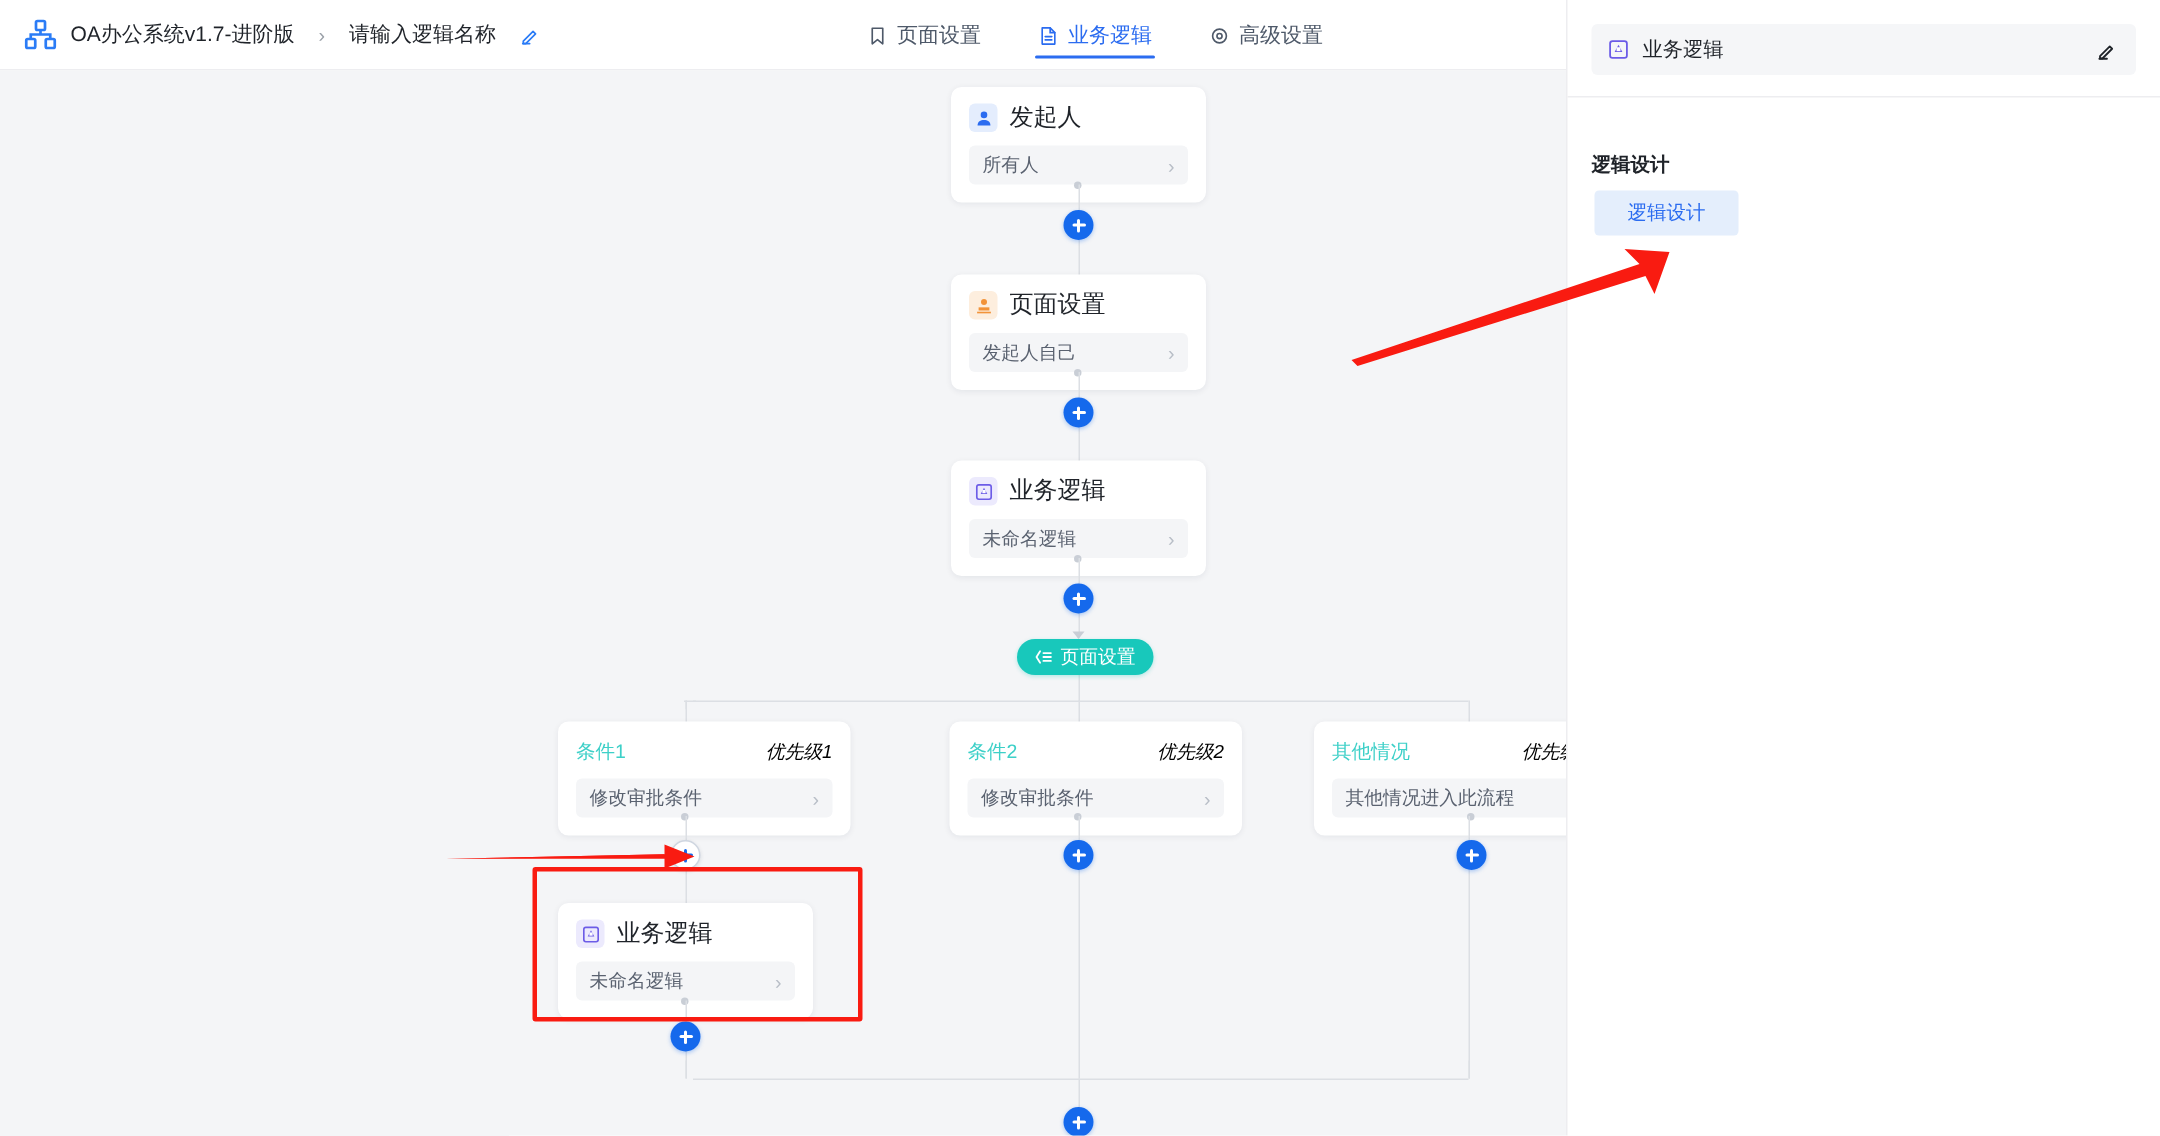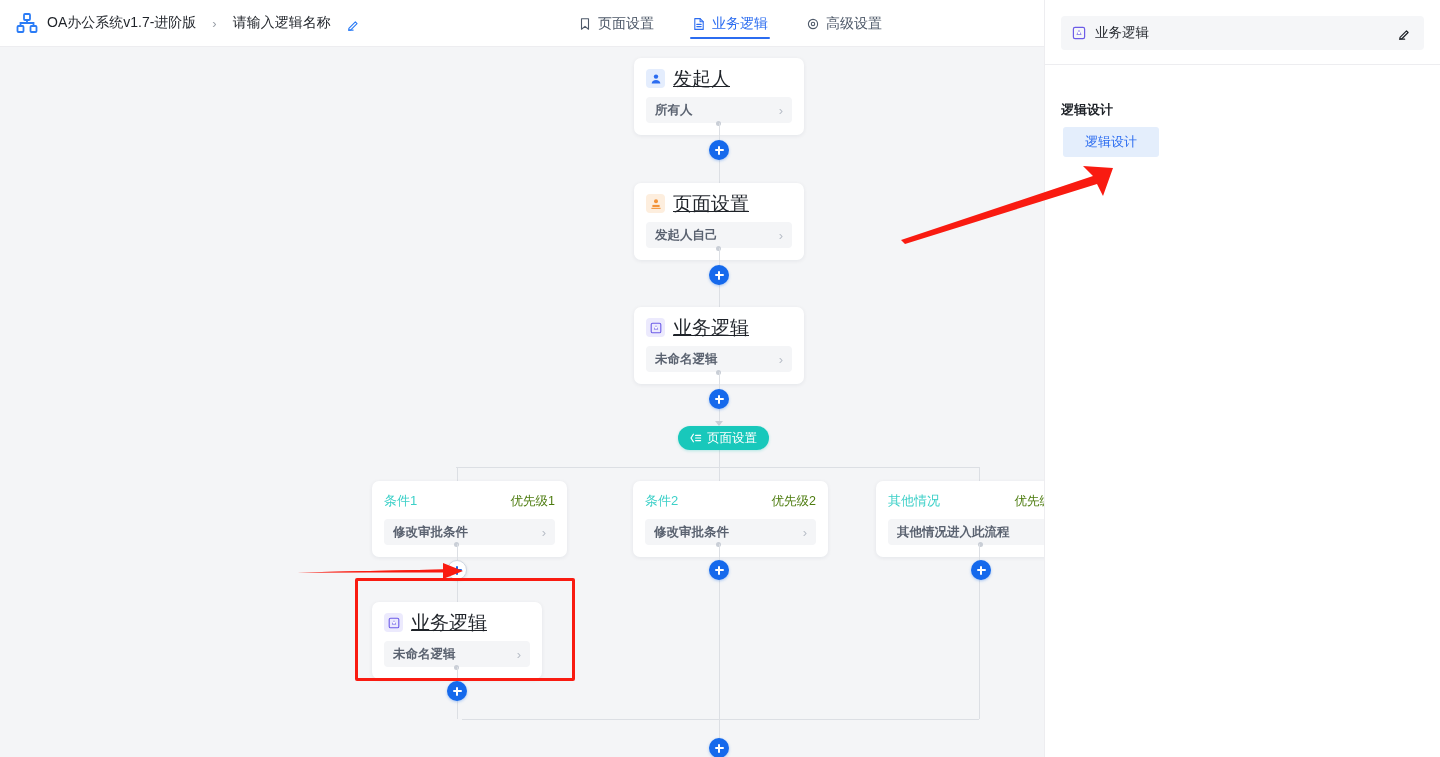--- a/index.html
+++ b/index.html
@@ -52,39 +52,39 @@
     background: #ffffff; border-radius: 7px;
     box-shadow: 0 1px 4px rgba(20,30,60,.07);
     padding: 11px 12px 12px 12px;
   }
   .node-head { display: flex; align-items: center; gap: 8px; }
   .node-ic {
     width: 19px; height: 19px; border-radius: 4px;
     display: flex; align-items: center; justify-content: center; flex: none;
   }
   .node-ic svg { width: 12px; height: 12px; display: block; }
-  .node-title { font-size: 19px; color: #1f2329; line-height: 19px; text-decoration: underline; }
+  .node-title { font-size: 16px; color: #1f2329; line-height: 19px; }
   .node-sub {
     margin-top: 9px; height: 26px; background: #f4f5f7; border-radius: 4px;
     display: flex; align-items: center; padding: 0 9px;
     font-size: 12.5px; color: #5a6270; cursor: pointer;
   }
-  .node-sub .txt { flex: 1; white-space: nowrap; overflow: hidden; font-weight: bold; }
+  .node-sub .txt { flex: 1; white-space: nowrap; overflow: hidden; }
   .chev { color: #b8bec7; font-size: 13px; line-height: 1; }
 
   
   .cond {
     position: absolute; width: 195px;
     background: #ffffff; border-radius: 7px;
     box-shadow: 0 1px 4px rgba(20,30,60,.07);
     padding: 11px 12px 12px 12px;
   }
   .cond-head { display: flex; align-items: center; justify-content: space-between; }
   .cond-name { font-size: 13px; color: #3dd0c8; }
-  .cond-pri { font-size: 12.5px; color: #4d7c0f; }
+  .cond-pri { font-size: 12.5px; color: #000000; font-style: italic; }
 
   
   .vline { position: absolute; width: 1px; background: #dcdfe4; }
   .hline { position: absolute; height: 1px; background: #dcdfe4; }
   .dot {
     position: absolute; width: 5px; height: 5px; border-radius: 50%;
     background: #c9ced6;
   }
   .arrowhead {
     position: absolute; width: 0; height: 0;

